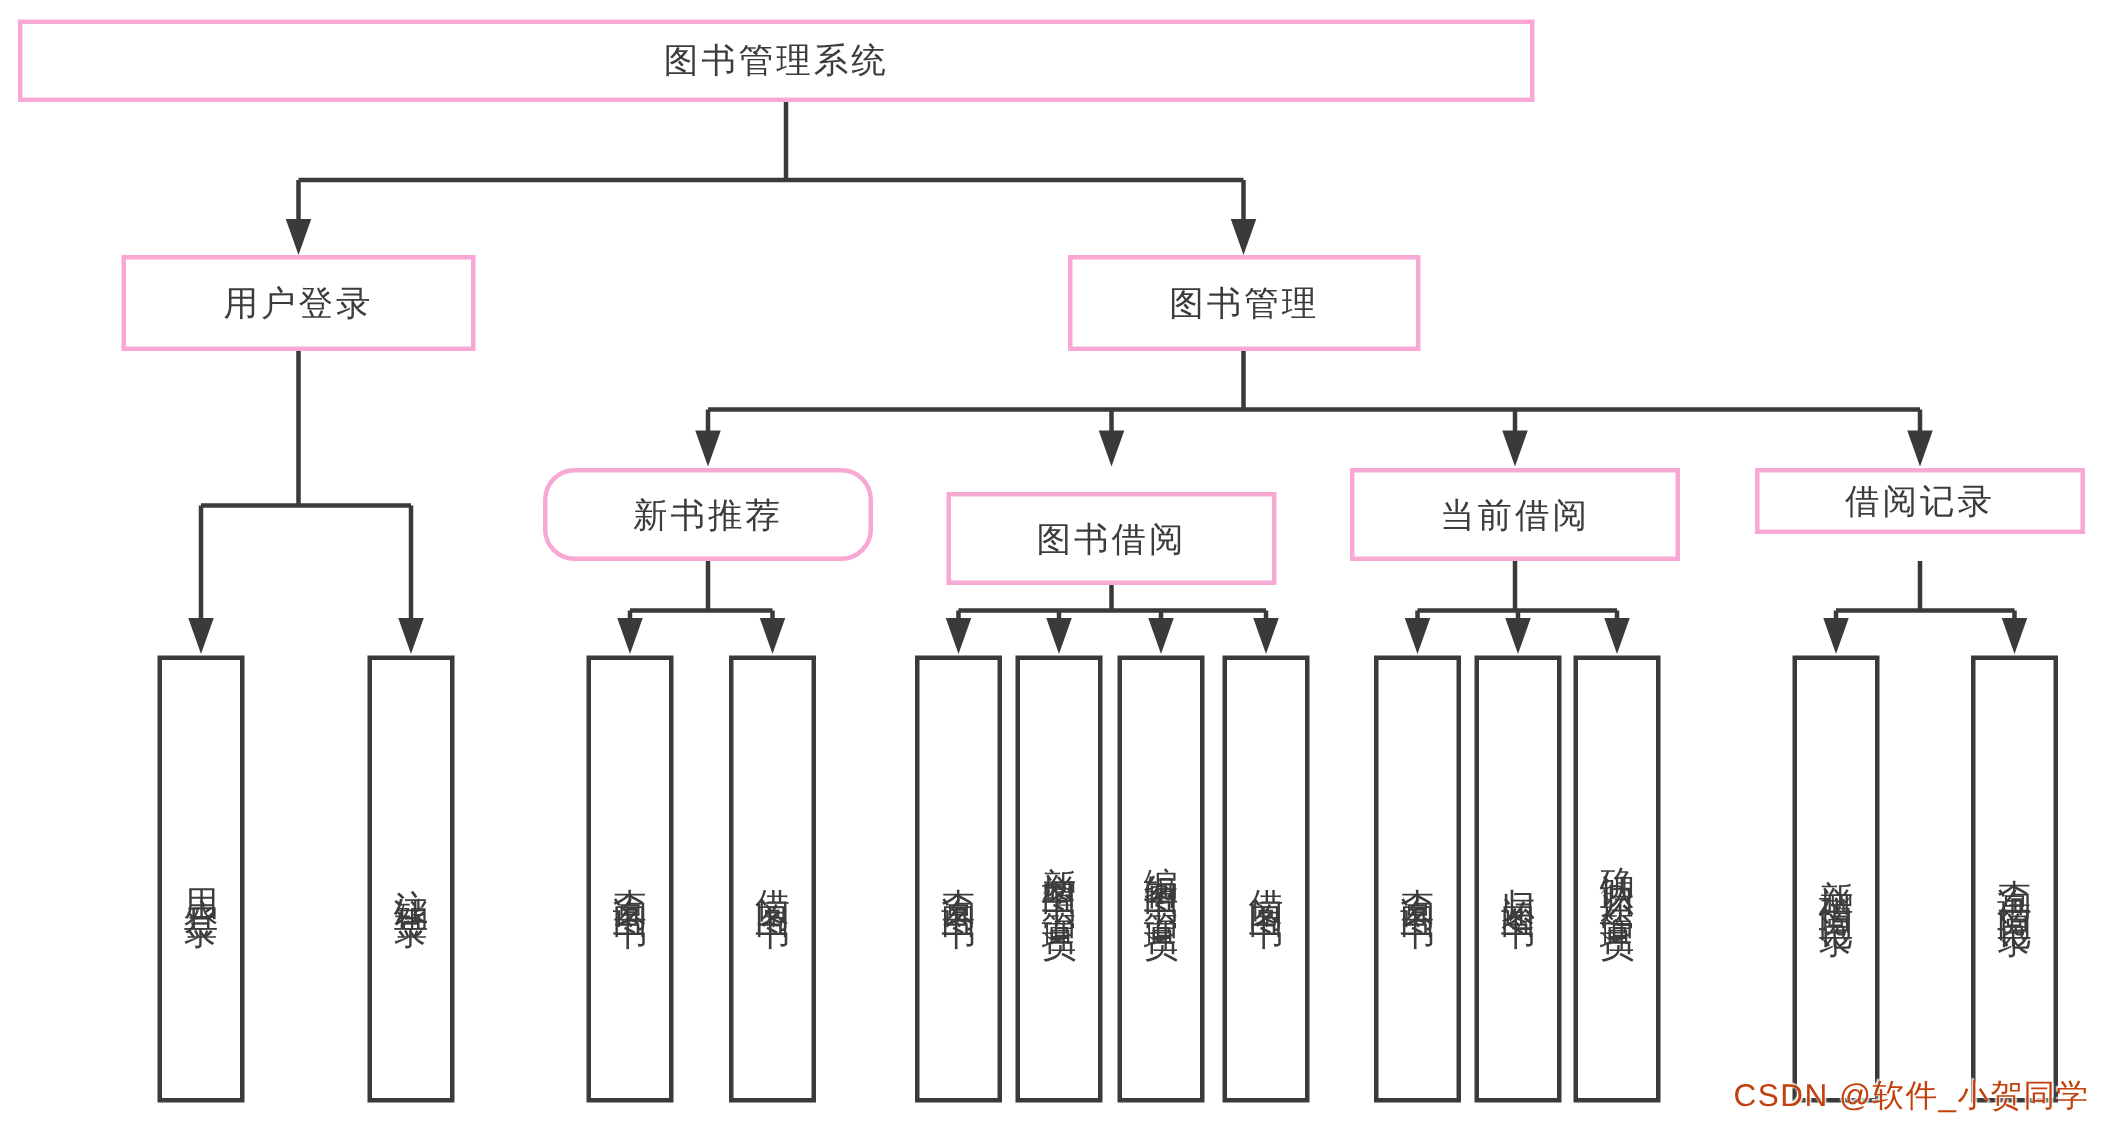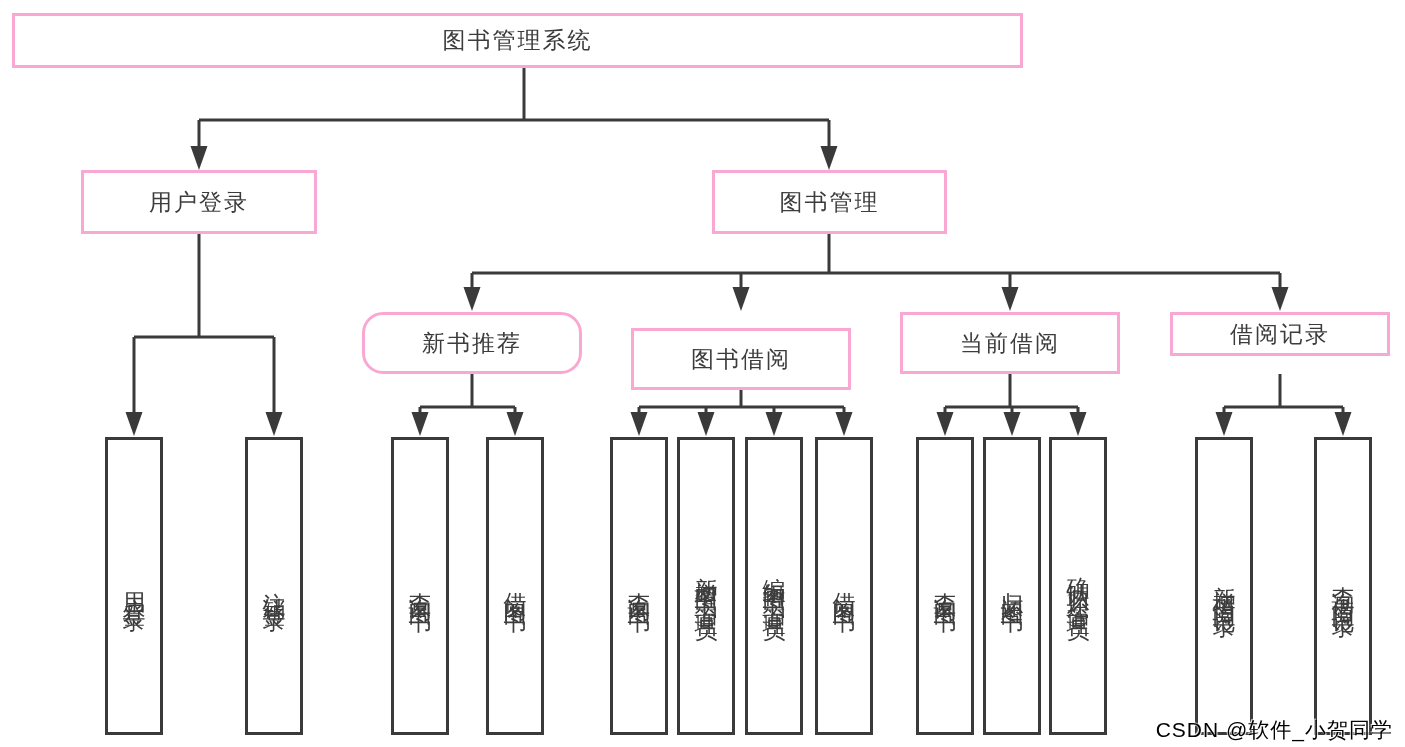--- a/index.html
+++ b/index.html
@@ -57,21 +57,21 @@
     line-height: 1;
     letter-spacing: 6px;
     white-space: nowrap;
   }
   #watermark {
     position: absolute;
     right: 12px;
     bottom: 3px;
     font-size: 21px;
     letter-spacing: 1px;
-    color: #000000;
+    color: #c2410c;
     text-shadow: 1px 1px 1px #ffffff, -1px -1px 1px #ffffff;
     z-index: 3;
     white-space: nowrap;
   }
 </style>
 </head>
 <body>
 
 <div id="stage">
 

